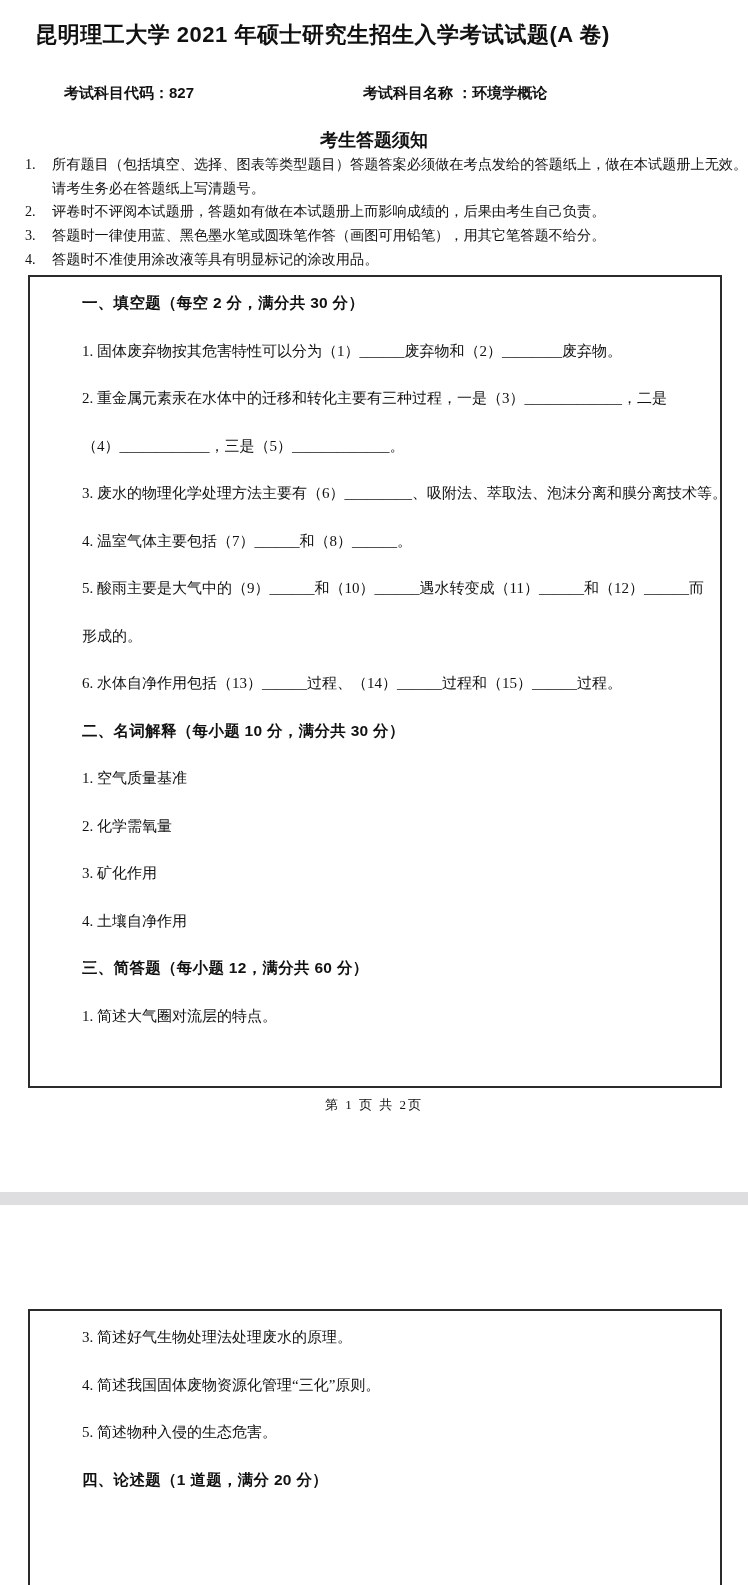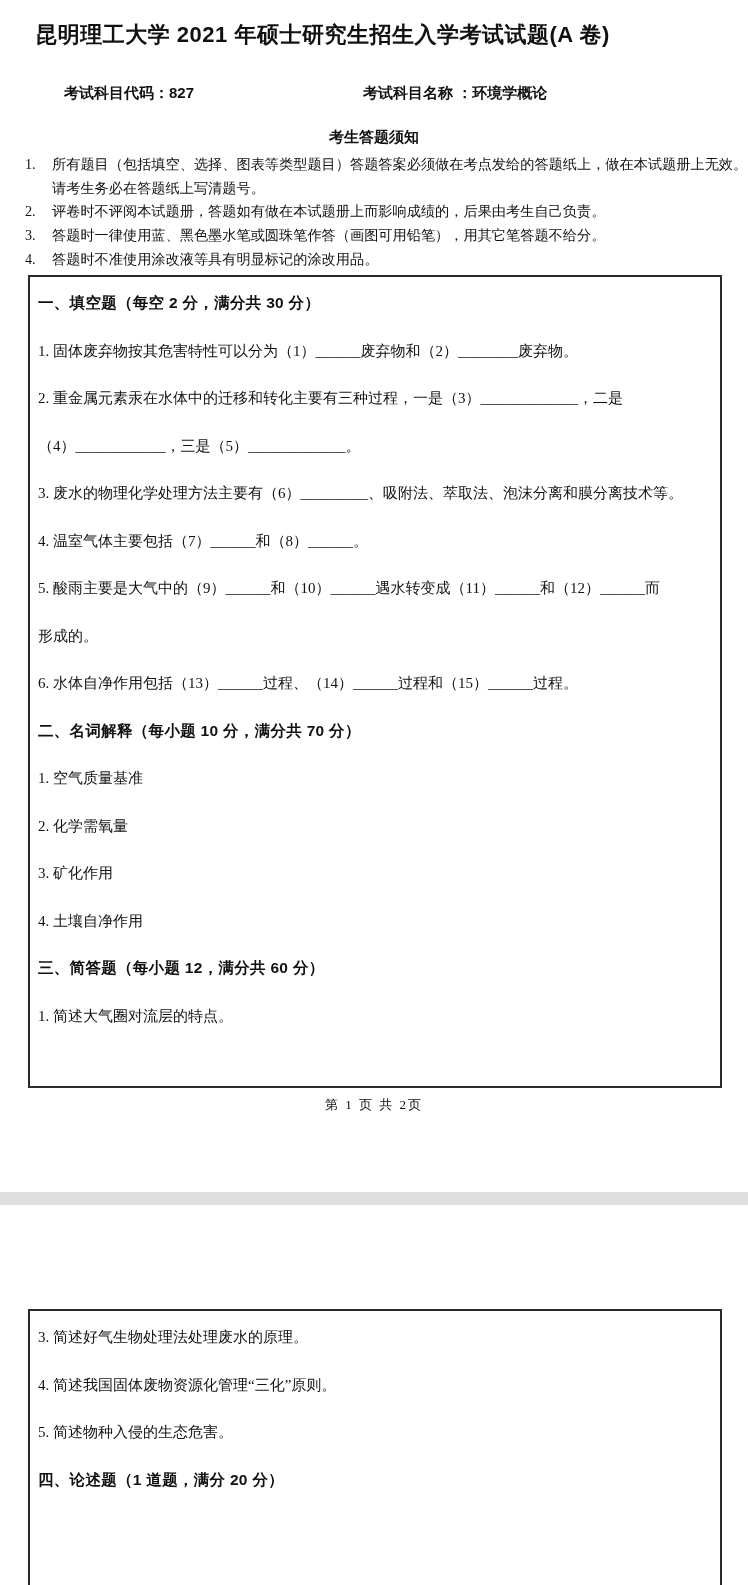--- a/index.html
+++ b/index.html
@@ -32,21 +32,21 @@
     position: absolute; left: 363px; top: 0;
     font-family: "Liberation Sans", sans-serif;
     font-size: 15px; font-weight: bold; text-align: right;
   }
 
   
   .notice-heading {
     top: 128px; left: 0; width: 748px;
     text-align: center;
     font-family: "Liberation Sans", sans-serif;
-    font-weight: bold; font-size: 15px;
+    font-weight: bold; font-size: 18px;
   }
   .notice-list { top: 153px; left: 25px; width: 720px; }
   .notice-line {
     display: flex; height: 23.6px; align-items: center;
     font-size: 14.2px;
   }
   .notice-num { width: 27px; flex: 0 0 27px; }
   .notice-text { white-space: nowrap; }
 
   
@@ -58,20 +58,21 @@
   .qbox2 {
     top: 1309px; left: 28px; width: 694px; height: 358px;
     border: 2px solid #2b2b2b; border-bottom: none;
     padding: 3px 4px 0 8px;
   }
   .qline {
     height: 47.5px;
     display: flex; align-items: center;
     font-size: 15px;
     white-space: nowrap;
+    margin-left: 44px;
   }
   .qline.sec {
     font-family: "Liberation Sans", sans-serif;
     font-weight: bold; font-size: 15.5px;
     letter-spacing: 0.3px;
   }
 
   
   .page-footer {
     top: 1096px; left: 0; width: 748px;
@@ -121,21 +122,21 @@
 <div class="abs qbox1">
   <div class="qline sec">一、填空题（每空 2 分，满分共 30 分）</div>
   <div class="qline">1. 固体废弃物按其危害特性可以分为（1）______废弃物和（2）________废弃物。</div>
   <div class="qline">2. 重金属元素汞在水体中的迁移和转化主要有三种过程，一是（3）_____________，二是</div>
   <div class="qline">（4）____________，三是（5）_____________。</div>
   <div class="qline">3. 废水的物理化学处理方法主要有（6）_________、吸附法、萃取法、泡沫分离和膜分离技术等。</div>
   <div class="qline">4. 温室气体主要包括（7）______和（8）______。</div>
   <div class="qline">5. 酸雨主要是大气中的（9）______和（10）______遇水转变成（11）______和（12）______而</div>
   <div class="qline">形成的。</div>
   <div class="qline">6. 水体自净作用包括（13）______过程、（14）______过程和（15）______过程。</div>
-  <div class="qline sec">二、名词解释（每小题 10 分，满分共 70 分）</div>
+  <div class="qline sec">二、名词解释（每小题 10 分，满分共 30 分）</div>
   <div class="qline">1. 空气质量基准</div>
   <div class="qline">2. 化学需氧量</div>
   <div class="qline">3. 矿化作用</div>
   <div class="qline">4. 土壤自净作用</div>
   <div class="qline sec">三、简答题（每小题 12，满分共 60 分）</div>
   <div class="qline">1. 简述大气圈对流层的特点。</div>
 </div>
 
 <div class="abs page-footer">第 1 页 共 2页</div>
 

